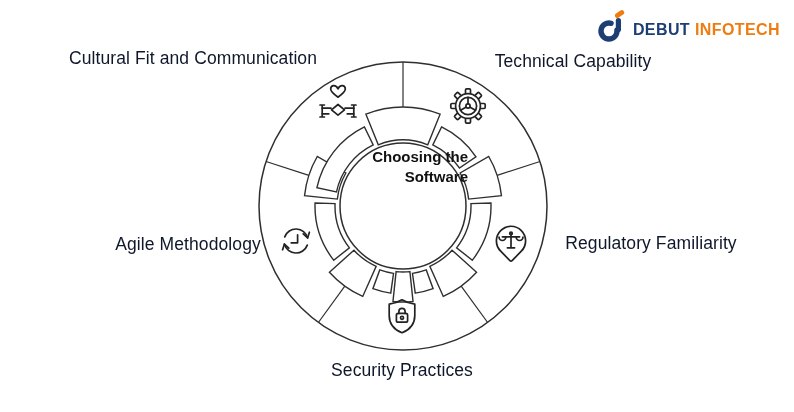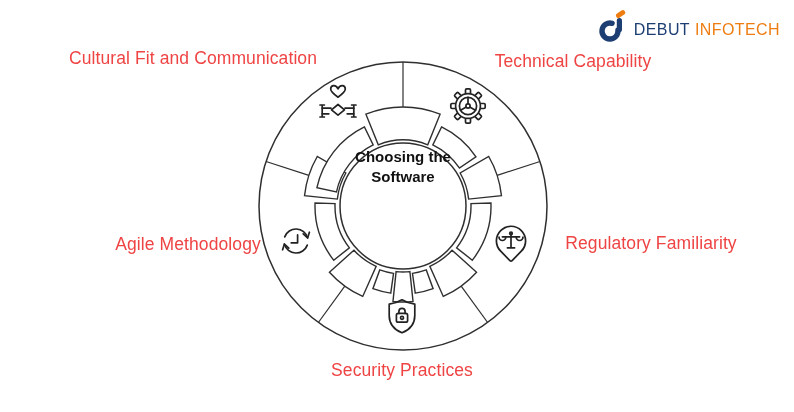--- a/index.html
+++ b/index.html
@@ -2,34 +2,34 @@
 <html><head>
 <meta charset="utf-8">
 <style>
   html,body{margin:0;padding:0;background:#fff;}
   .canvas{
     position:relative;width:794px;height:412px;background:#ffffff;overflow:hidden;
     font-family:"Liberation Sans", sans-serif;
   }
   .seg-label{
     position:absolute;width:300px;text-align:center;
-    font-size:17.5px;color:#ef4444;letter-spacing:.1px;white-space:nowrap;
+    font-size:17.5px;color:#0f172a;letter-spacing:.1px;white-space:nowrap;
   }
   #label-cultural  {left:43px;  top:48px;}
   #label-technical {left:423px; top:51px;}
   #label-regulatory{left:501px; top:233px;}
   #label-agile     {left:38px;  top:234px;text-align:center;}
   #label-security  {left:252px; top:360px;}
   .center-text{
     position:absolute;left:338px;top:147px;width:130px;
-    text-align:center;font-size:15px;line-height:1.36;font-weight:bold;color:#111;
+    text-align:right;font-size:15px;line-height:1.36;font-weight:bold;color:#111;
   }
   .center-text span{display:block;}
   .logo{position:absolute;top:10px;right:14px;display:flex;align-items:center;gap:7px;}
-  .logo-text{font-size:16px;font-weight:normal;letter-spacing:.4px;margin-top:5px;white-space:nowrap;}
+  .logo-text{font-size:16px;font-weight:bold;letter-spacing:.4px;margin-top:5px;white-space:nowrap;}
   .lt-primary{color:#1d3e73;}
   .lt-secondary{color:#ee7d11;margin-left:5px;}
   #wheel{position:absolute;left:253px;top:56px;}
 </style>
 </head>
 <body>
 
 <div class="canvas">
 
   <div class="logo">

